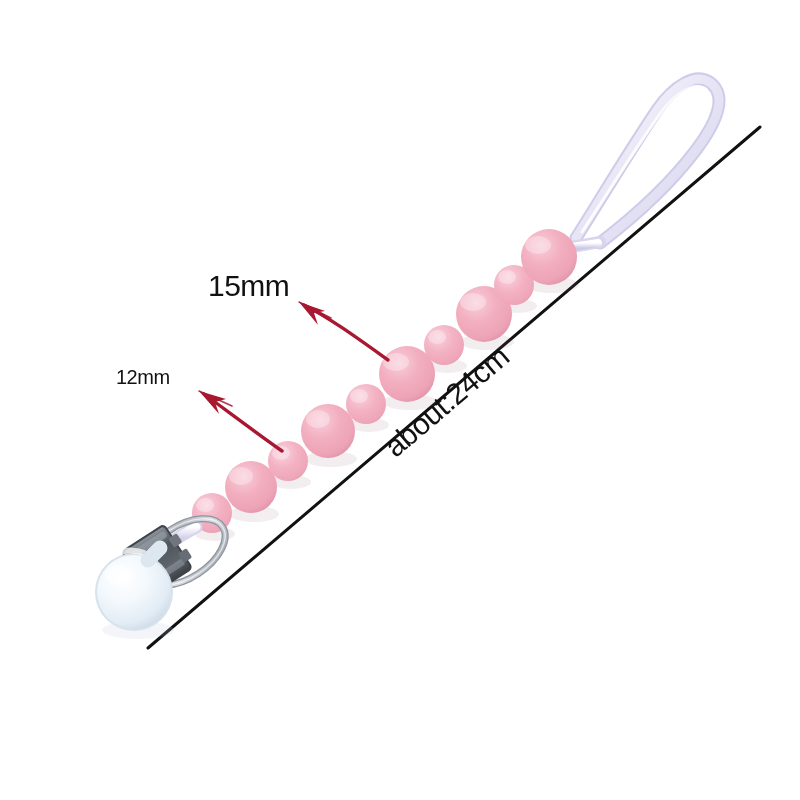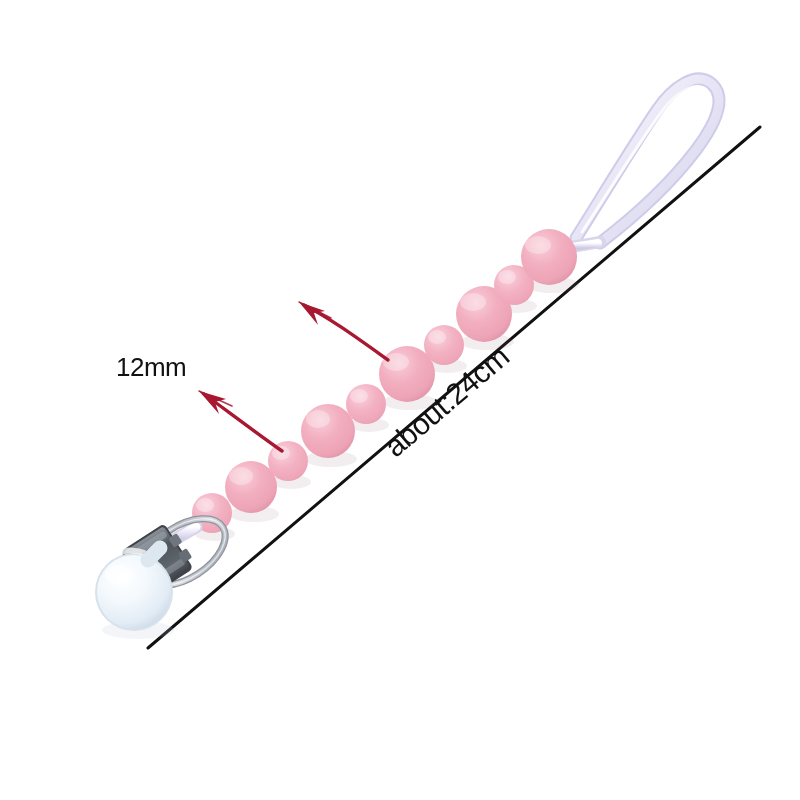--- a/index.html
+++ b/index.html
@@ -33,22 +33,22 @@
     white-space: nowrap;
     letter-spacing: -0.5px;
   }
   #label-15mm {
     left: 208px;
     top: 269px;
     font-size: 30px;
   }
   #label-12mm {
     left: 116px;
-    top: 352px;
-    font-size: 26px;
+    top: 366px;
+    font-size: 20px;
   }
   #label-24cm {
     left: 389px;
     top: 434px;
     font-size: 30px;
     transform: rotate(-40.4deg);
     transform-origin: 0% 50%;
   }
 </style>
 </head>
@@ -223,18 +223,19 @@
       </g>
 
       <g>
         <path d="M 282 451 C 255 432, 226 410, 204 394" fill="none" stroke="#a81830" stroke-width="3.4" stroke-linecap="round"></path>
         <path d="M 199 391 L 226 399 L 215 402 L 219 414 Z" fill="#a81830"></path>
         <path d="M 199 391 L 232 406" stroke="#a81830" stroke-width="1.6" stroke-linecap="round" opacity="0.85"></path>
       </g>
     </g>
   </svg>
 
+  <div class="anno" id="label-15mm">15mm</div>
 
   <div class="anno" id="label-12mm">12mm</div>
 
   <div class="anno" id="label-24cm">about:24cm</div>
 
 </div>
 
 </body></html>

